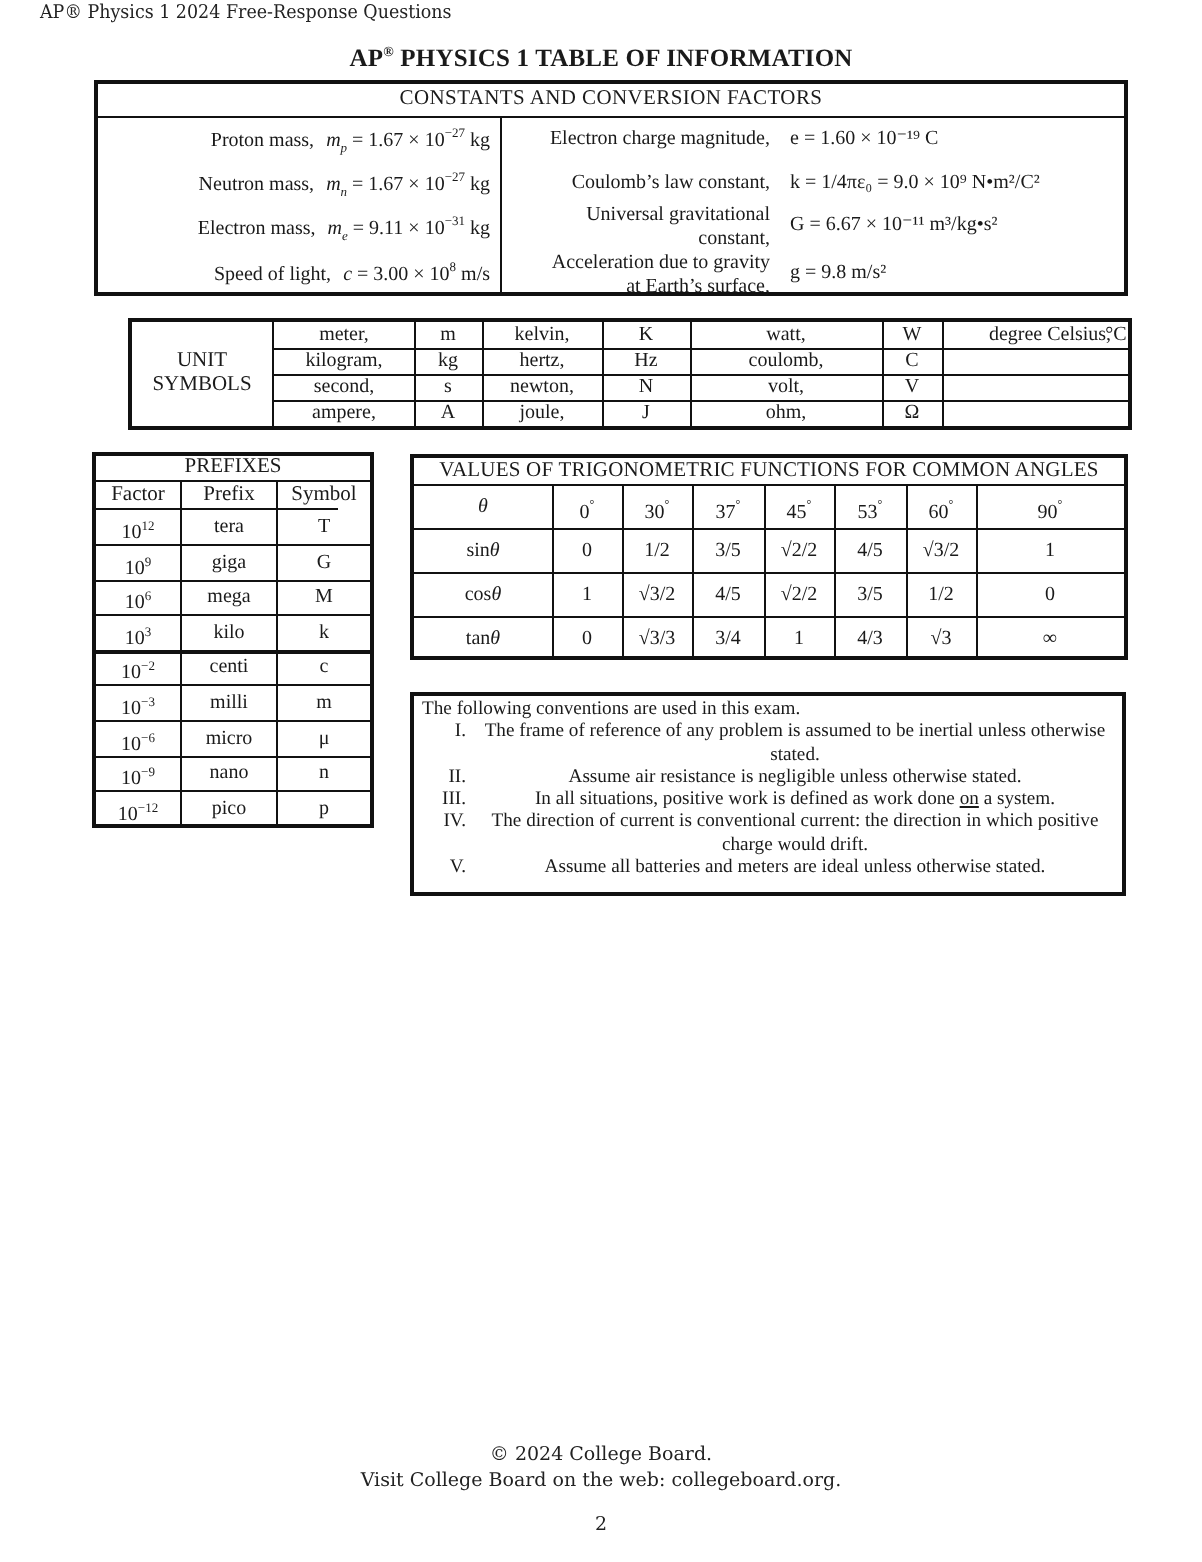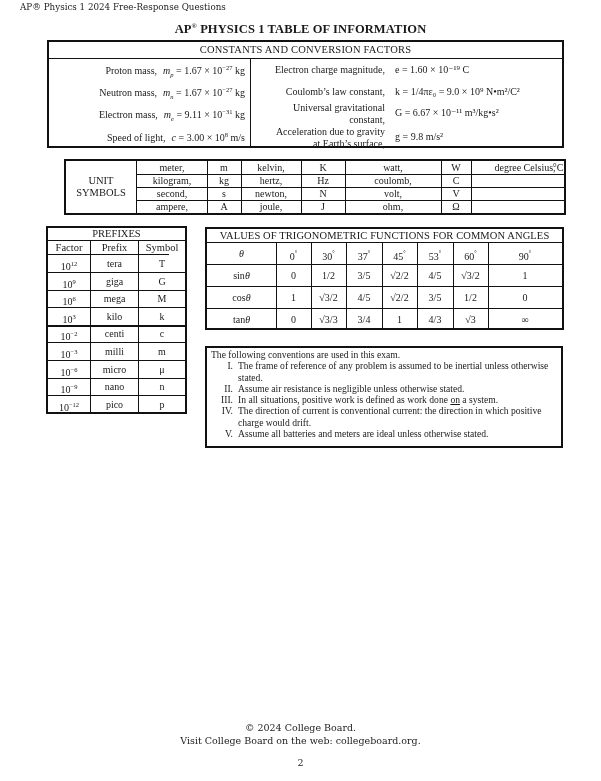--- a/index.html
+++ b/index.html
@@ -79,21 +79,21 @@
   .tcell i { font-style: italic; }
 
   
   .conv-box {
     left: 205px; top: 346px; width: 358px; height: 102px;
     border: 2px solid #111; box-sizing: border-box; padding: 1px 4px;
     font-size: 9.6px; line-height: 11.3px;
   }
   .conv-item { display: flex; }
   .conv-num { width: 22px; flex: 0 0 22px; text-align: right; padding-right: 5px; }
-  .conv-text { flex: 1; }
+  .conv-text { flex: 1; text-align: center; }
   .conv-text u { text-decoration: underline; }
 
   .footer { left: 0; width: 601px; text-align: center; font-family: "DejaVu Serif", serif; font-size: 9.5px; color: #222; }
 </style>
 </head>
 <body>
 
 <div class="abs header-text">AP® Physics 1 2024 Free-Response Questions</div>
 
 <div class="abs main-title"><span>AP</span><sup>®</sup><span> PHYSICS 1 TABLE OF INFORMATION</span></div>

